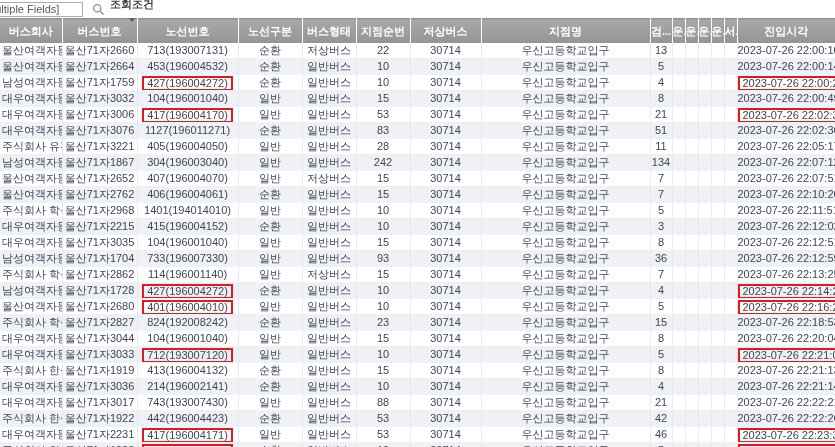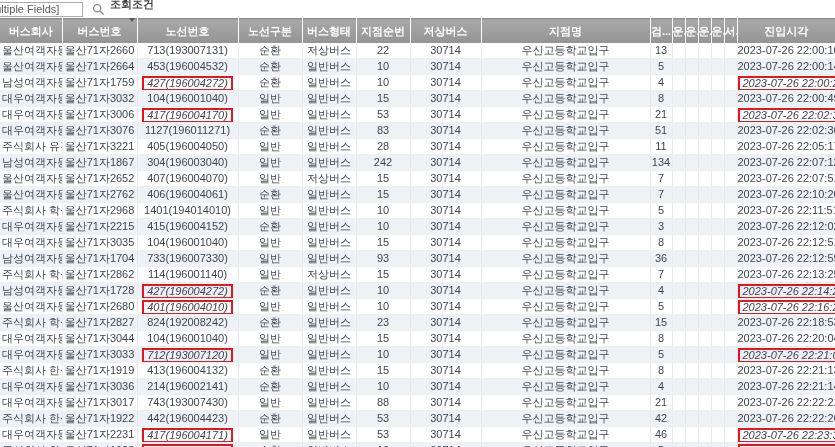--- a/index.html
+++ b/index.html
@@ -40,21 +40,21 @@
   tbody tr:nth-child(even){background:#eef1f5;}
   tbody td{
     font-size:11px;color:#3f4650;text-align:center;padding:0;
     border-right:1px solid #e7e9ec;border-bottom:1px solid #eef0f2;
     overflow:hidden;white-space:nowrap;line-height:15px;
   }
   tbody td:last-child{border-right:none;}
   tbody td.company{text-align:left;padding-left:2px;}
   .redbox{
     display:inline-block;border:2px solid #e7161d;padding:0 3px;
-    line-height:11px;margin:-3px 0;vertical-align:middle;background:transparent;font-style:italic;
+    line-height:11px;margin:-3px 0;vertical-align:middle;background:transparent;
   }
 </style>
 </head>
 <body>
 
 <div class="topbar">
   <input class="search-input" type="text" value="[Multiple Fields]" style="">
   <span class="search-icon">
     <svg width="13" height="13" viewBox="0 0 13 13">
       <circle cx="5.2" cy="5.2" r="3.6" fill="none" stroke="#8a8f96" stroke-width="1.3"></circle>

